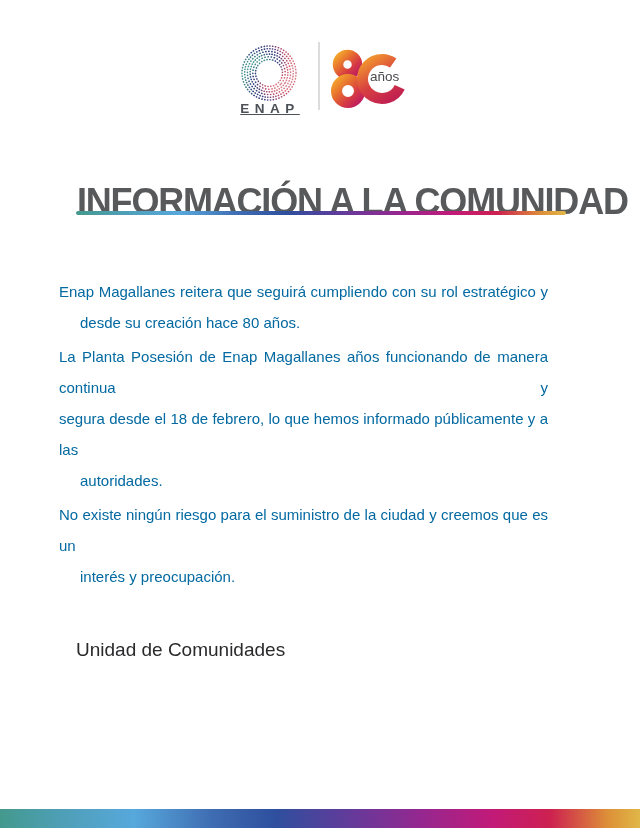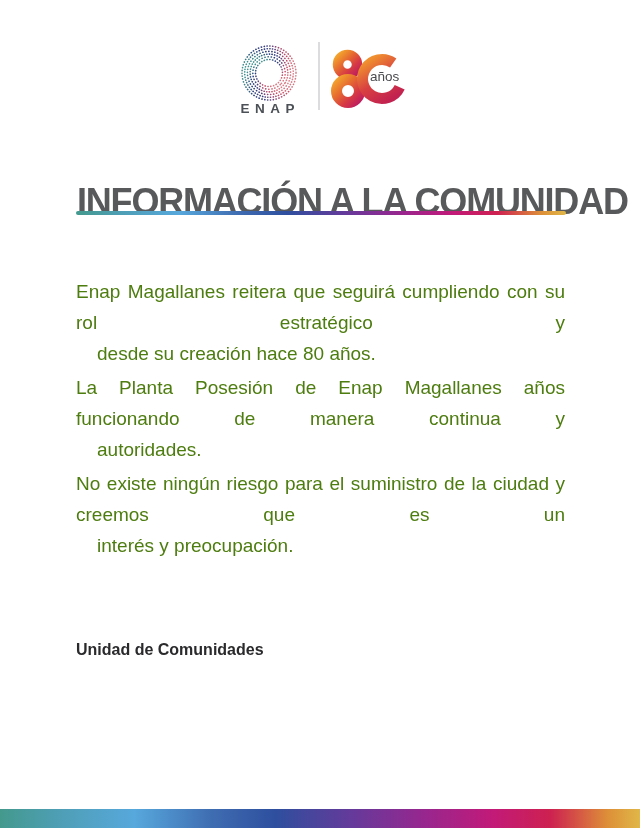--- a/index.html
+++ b/index.html
@@ -8,21 +8,21 @@
     width:640px;height:828px;
     background:#ffffff;
     overflow:hidden;
     font-family:"Liberation Sans",sans-serif;
   }
   
   .dot-logo{position:absolute;left:240px;top:44px;width:58px;height:58px;}
   .enap-word{
     position:absolute;left:240px;top:101px;width:60px;
     font-size:13.5px;font-weight:bold;letter-spacing:5.5px;
-    color:#4c5157;text-align:right;white-space:nowrap;
+    color:#4c5157;text-align:center;white-space:nowrap;text-decoration:underline;
   }
   .logo-divider{
     position:absolute;left:318px;top:42px;width:1.5px;height:68px;
     background:#dcdcde;
   }
   .anniv-logo{position:absolute;left:330px;top:48px;width:84px;height:62px;}
   .anniv-label{
     font-family:"Liberation Sans",sans-serif;
     font-size:13.5px;fill:#4a4a4e;
   }
@@ -38,30 +38,30 @@
   }
   .title-rule{
     position:absolute;left:76px;top:211px;width:490px;height:4px;
     border-radius:2px;
     background:linear-gradient(90deg,
       #44998d 0%,#4f9fb8 10%,#57a8dc 21%,#3f6db2 33%,#2e4f9e 43%,
       #653a9a 55%,#96278f 66%,#c21a78 77%,#cd2150 86%,#dd9038 95%,#e0b748 100%);
   }
   
   .body-text{
-    position:absolute;left:76px;top:276px;width:489px;
-    font-size:19px;line-height:31px;color:#4d7c0f;
+    position:absolute;left:59px;top:276px;width:489px;
+    font-size:15px;line-height:31px;color:#0369a1;
   }
   .paragraph{margin:0 0 3px 0;}
   .line{text-align:justify;text-align-last:justify;}
   .line.final{text-align:left;text-align-last:left;margin-left:21px;}
   
   .signature{
     position:absolute;left:76px;top:637px;
-    font-size:16px;font-weight:bold;line-height:26px;color:#2a2a2c;
+    font-size:19px;font-weight:normal;line-height:26px;color:#2a2a2c;
   }
   
   .footer-bar{
     position:absolute;left:0;bottom:0;width:640px;height:19px;
     background:linear-gradient(90deg,
       #44998d 0%,#4f9fb8 10%,#57a8dc 21%,#3f6db2 33%,#2e4f9e 43%,
       #653a9a 55%,#96278f 66%,#c21a78 77%,#cd2150 86%,#dd9038 95%,#e0b748 100%);
   }
 </style>
 </head>
@@ -123,20 +123,21 @@
   <h1 class="page-title">INFORMACIÓN A LA COMUNIDAD</h1>
   <div class="title-rule"></div>
 
   <div class="body-text">
     <div class="paragraph">
       <div class="line">Enap Magallanes reitera que seguirá cumpliendo con su rol estratégico y</div>
       <div class="line final">desde su creación hace 80 años.</div>
     </div>
     <div class="paragraph">
       <div class="line">La Planta Posesión de Enap Magallanes años funcionando de manera continua y</div>
+      <div class="line">segura desde el 18 de febrero, lo que hemos informado públicamente y a las</div>
       <div class="line final">autoridades.</div>
     </div>
     <div class="paragraph">
       <div class="line">No existe ningún riesgo para el suministro de la ciudad y creemos que es un</div>
       <div class="line final">interés y preocupación.</div>
     </div>
   </div>
 
   <div class="signature">
     <div>Unidad de Comunidades</div>

